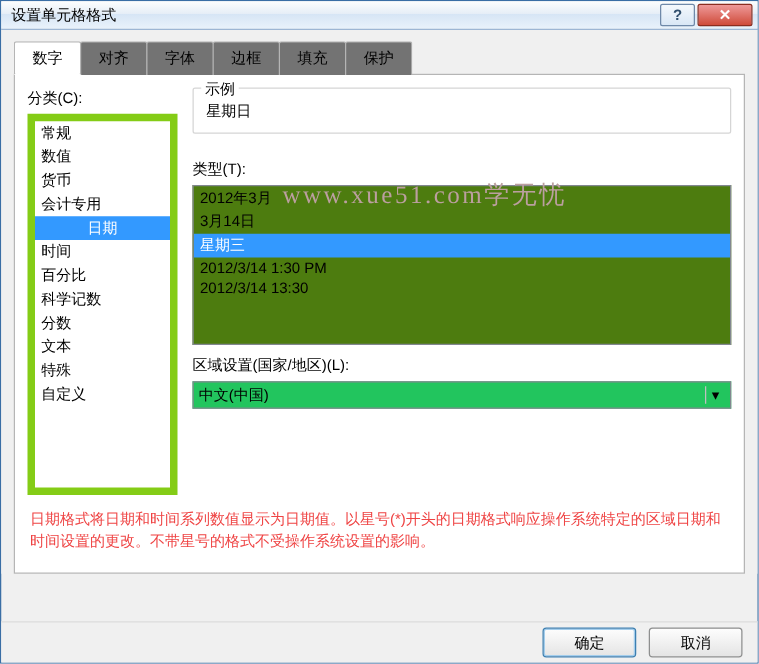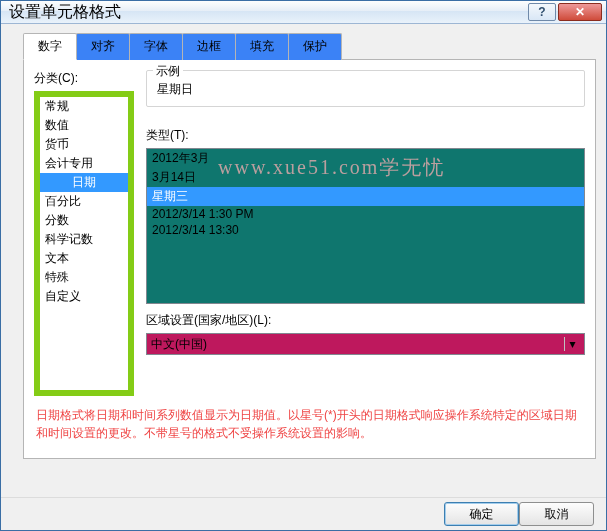--- a/index.html
+++ b/index.html
@@ -1,59 +1,59 @@
 <!DOCTYPE html>
 <html><head>
 <meta charset="utf-8">
 <style>
   * { box-sizing: border-box; margin: 0; padding: 0; font-family: "Microsoft YaHei", "SimSun", Tahoma, sans-serif; font-size: 12px; }
   html, body { width: 607px; height: 531px; background: #fff; overflow: hidden; }
 
   .dialog { width: 607px; height: 531px; border: 1px solid #3a6ea5; background: #f0f0f0; display: flex; flex-direction: column; position: relative; }
 
   .titlebar { height: 28px; background: linear-gradient(#fdfefe, #e6eef7 45%, #d6e5f5 46%, #e9f2fb); border-bottom: 1px solid #9db6d4; display: flex; align-items: center; padding: 0 4px 0 8px; position: relative; }
-  .titlebar .title { flex: 1; color: #000; font-size: 16px; }
+  .titlebar .title { flex: 1; color: #000; font-size: 12px; }
   .titlebar .btns { display: flex; gap: 2px; }
   .titlebar .btn { width: 28px; height: 18px; border: 1px solid #6f89a9; border-radius: 2px; display: flex; align-items: center; justify-content: center; background: linear-gradient(#f4f8fc, #d9e7f6); color: #31506f; font-weight: bold; font-size: 10px; }
   .titlebar .btn.close { width: 44px; background: linear-gradient(#e99, #cf4b3a); border-color: #8a2c1f; color: #fff; }
 
-  .tabs-wrap { padding: 8px 10px 0 22px; background: #f0f0f0; }
+  .tabs-wrap { padding: 8px 10px 0 10px; background: #f0f0f0; }
   .tabs { position: relative; }
   .tabrow { display: flex; position: relative; bottom: -1px; z-index: 2; }
-  .tab { padding: 4px 14px; border: 1px solid #b5b5b5; border-bottom: none; background: #3b82f6; margin-right: -1px; border-radius: 2px 2px 0 0; cursor: default; }
+  .tab { padding: 4px 14px; border: 1px solid #b5b5b5; border-bottom: none; background: #737373; margin-right: -1px; border-radius: 2px 2px 0 0; cursor: default; }
   .tab.active { background: #fff; border-bottom: 1px solid #fff; position: relative; }
   .tabpanel { border: 1px solid #b5b5b5; background: #fff; min-height: 400px; padding: 10px; display: flex; flex-direction: column; }
 
   .panel-body { display: flex; gap: 12px; flex: 1; }
-  .left-col { width: 100px; display: flex; flex-direction: column; }
+  .left-col { width: 120px; display: flex; flex-direction: column; }
   .right-col { flex: 1; display: flex; flex-direction: column; position: relative; }
 
   .label { display: block; margin-bottom: 4px; }
 
   .listbox { flex: 1; border: 6px solid #84cc16; background: #fff; overflow-y: auto; }
   .listbox .item { padding: 1px 5px; cursor: default; white-space: nowrap; }
   .listbox .item.selected { background: #3399ff; color: #fff; text-align: center; }
 
   .groupbox { border: 1px solid #d5d5d5; border-radius: 2px; padding: 8px 8px 6px 8px; margin-bottom: 20px; position: relative; background: #fff; }
   .groupbox legend { position: absolute; top: -8px; left: 6px; background: #fff; padding: 0 3px; }
   .sample-val { padding: 2px 2px; }
 
-  .typebox { border: 1px solid #828790; background: #0f766e; height: 156px; overflow-y: scroll; margin-bottom: 8px; }
+  .typebox { border: 1px solid #828790; background: #4d7c0f; height: 128px; overflow-y: scroll; margin-bottom: 8px; }
   .typebox .item { padding: 1px 5px; cursor: default; white-space: nowrap; }
   .typebox .item.selected { background: #3399ff; color: #fff; }
 
   .select-wrap { display: flex; }
-  .select { flex: 1; height: 22px; border: 1px solid #828790; background: #be185d; display: flex; align-items: center; padding: 0 4px; justify-content: space-between; }
+  .select { flex: 1; height: 22px; border: 1px solid #828790; background: #22c55e; display: flex; align-items: center; padding: 0 4px; justify-content: space-between; }
   .select .arrow { width: 16px; text-align: center; color: #000; border-left: 1px solid #c0c0c0; }
 
-  .watermark { position: absolute; top: 84px; left: 72px; color: #bb9f9f; font-size: 20px; letter-spacing: 2px; font-family: "SimSun", serif; pointer-events: none; white-space: nowrap; z-index: 5; }
+  .watermark { position: absolute; top: 72px; left: 72px; color: #bb9f9f; font-size: 20px; letter-spacing: 2px; font-family: "SimSun", serif; pointer-events: none; white-space: nowrap; z-index: 5; }
 
   .desc { margin-top: 10px; padding: 0 2px 6px 2px; color: #ef4444; line-height: 1.5; }
 
-  .footer { height: 40px; display: flex; align-items: center; justify-content: flex-end; padding: 0 12px; gap: 0; background: #f0f0f0; border-top: 1px solid #dcdcdc; margin-top: 38px; }
+  .footer { height: 40px; display: flex; align-items: center; justify-content: flex-end; padding: 0 12px; gap: 10px; background: #f0f0f0; border-top: 1px solid #dcdcdc; margin-top: 38px; }
   .btn2 { min-width: 75px; height: 24px; border: 1px solid #8e8f8f; background: linear-gradient(#fdfdfd, #e4e4e4); border-radius: 3px; padding: 0 12px; }
   .btn2.default { border: 1px solid #3c7fb1; box-shadow: 0 0 0 1px #a3cdec inset; }
 
   ::-webkit-scrollbar { width: 17px; background: #f0f0f0; }
   ::-webkit-scrollbar-thumb { background: #cdcdcd; border: 1px solid #a0a0a0; }
   ::-webkit-scrollbar-button { height: 17px; background: #f0f0f0; border: 1px solid #a0a0a0; }
 </style>
 </head>
 <body>
 
@@ -86,23 +86,24 @@
         <div class="panel-body">
 
           <div class="left-col">
             <span class="label">分类(C):</span>
             <div class="listbox" id="catlist">
                 <div class="item">常规</div>
                 <div class="item">数值</div>
                 <div class="item">货币</div>
                 <div class="item">会计专用</div>
                 <div class="item selected">日期</div>
+                <div class="item">时间</div>
                 <div class="item">百分比</div>
+                <div class="item">科学记数</div>
                 <div class="item">分数</div>
-                <div class="item">科学记数</div>
                 <div class="item">文本</div>
                 <div class="item">特殊</div>
                 <div class="item">自定义</div>
               </div>
           </div>
 
           <div class="right-col">
             <div class="watermark">www.xue51.com学无忧</div>
 
             <div class="groupbox">

